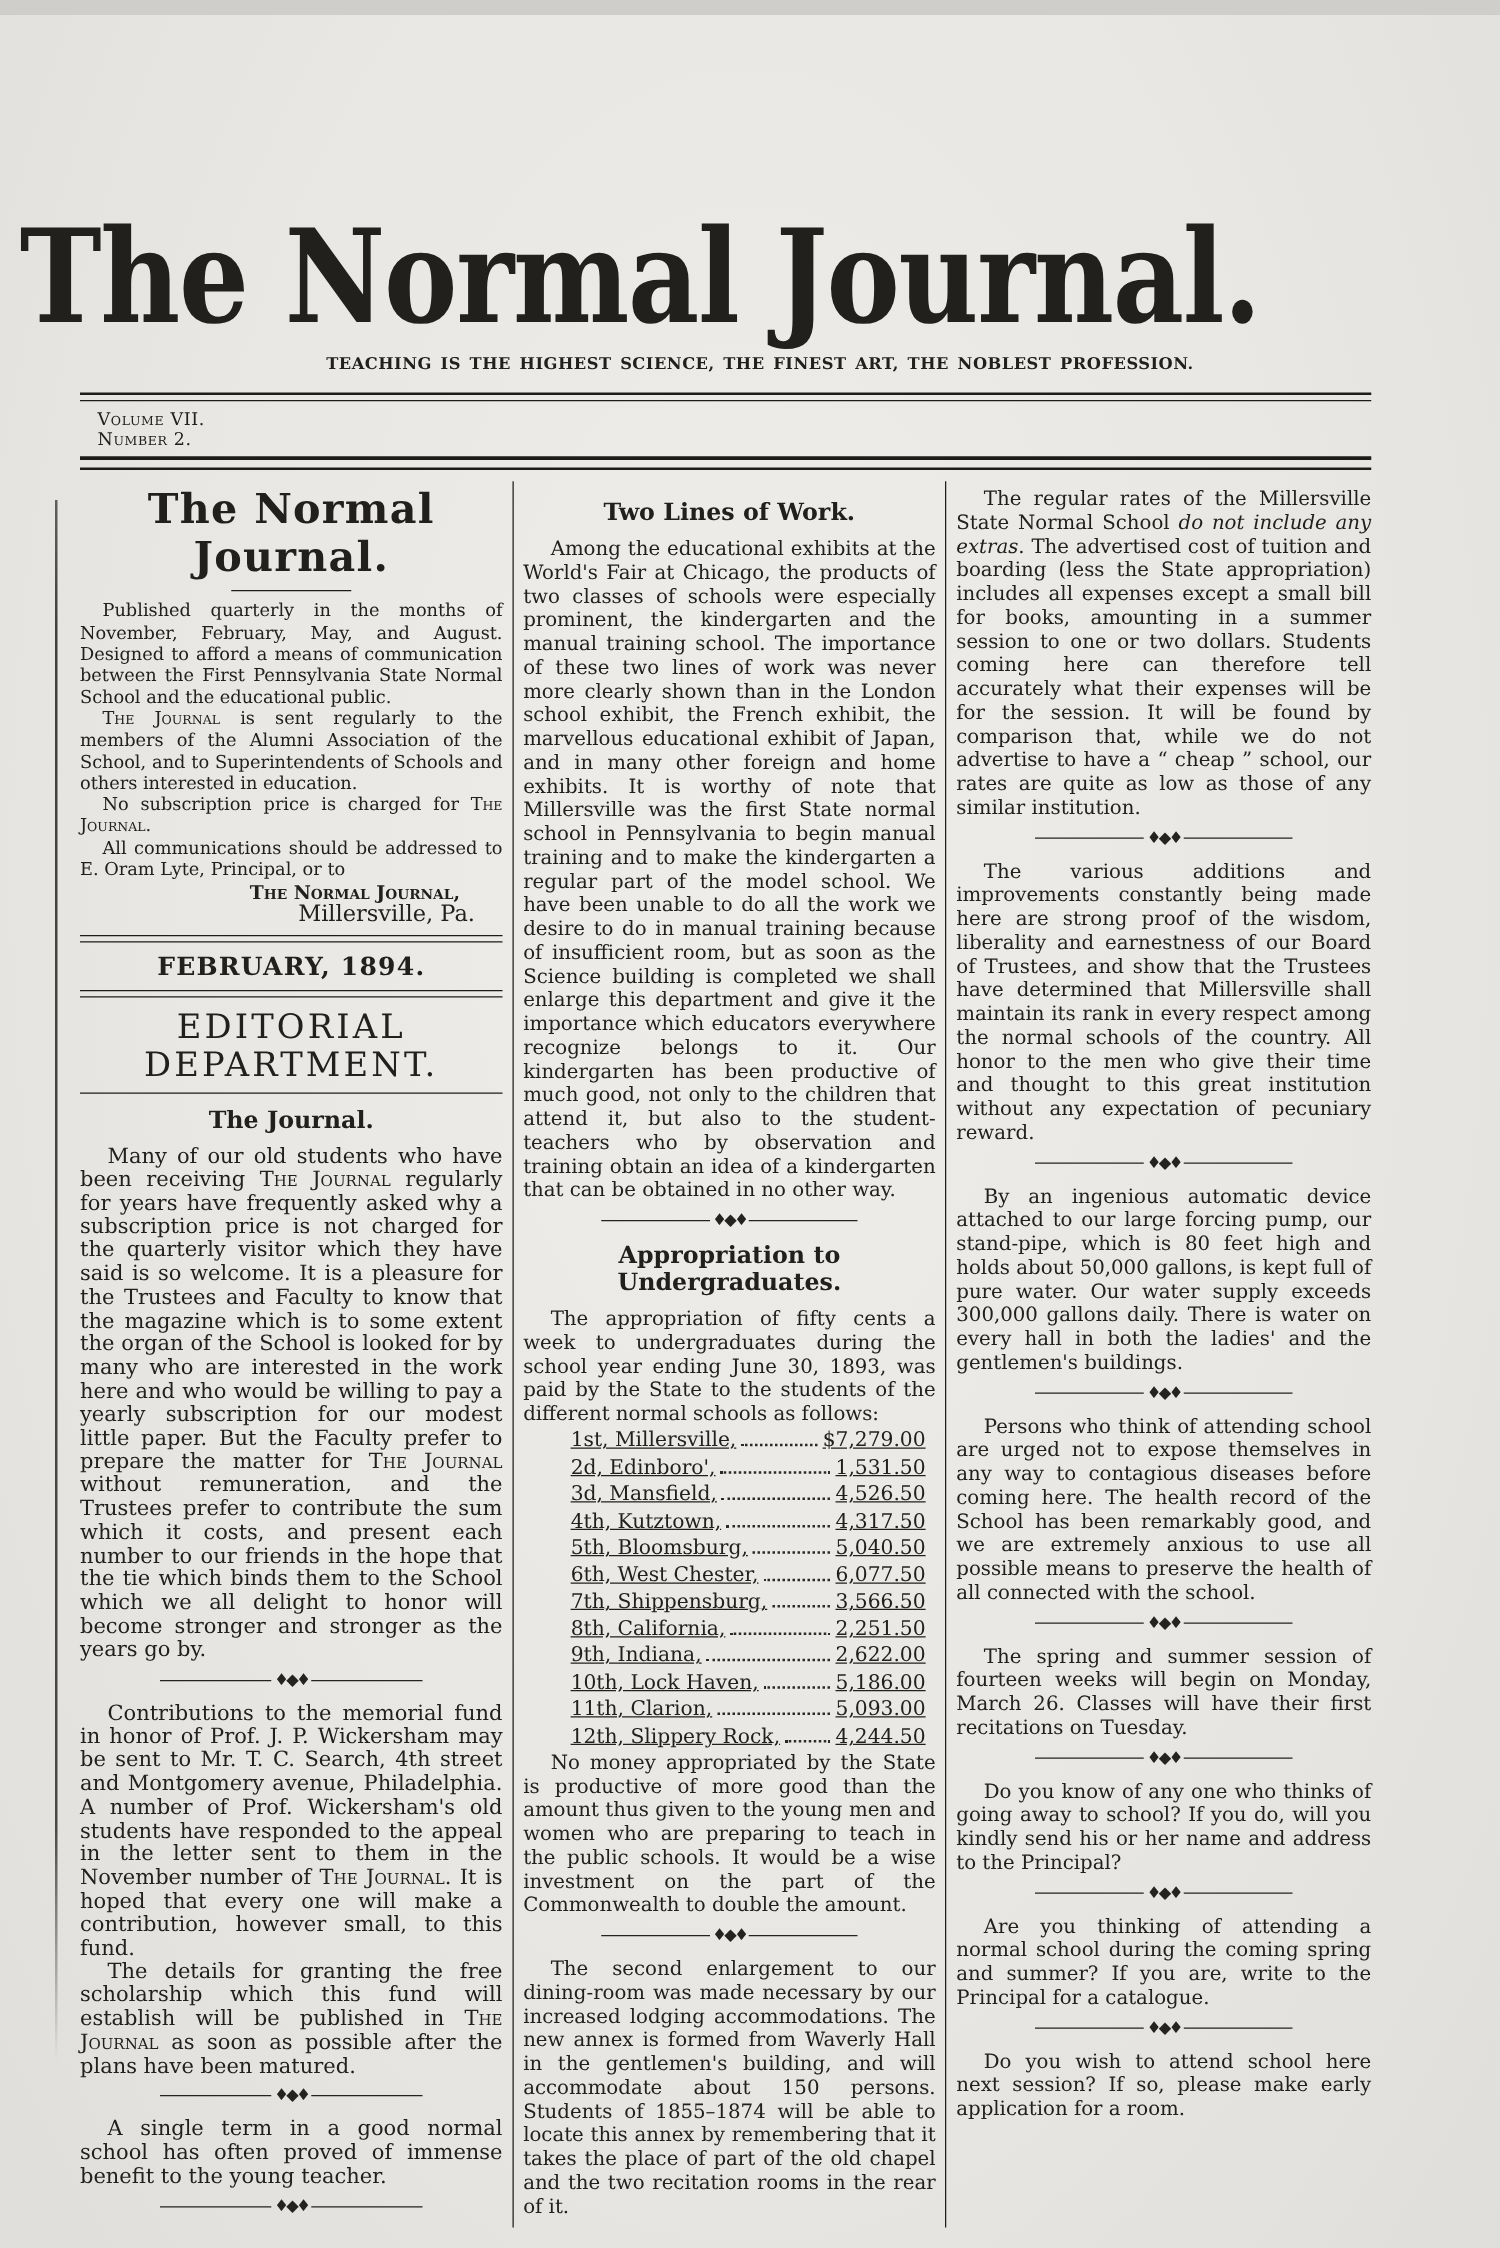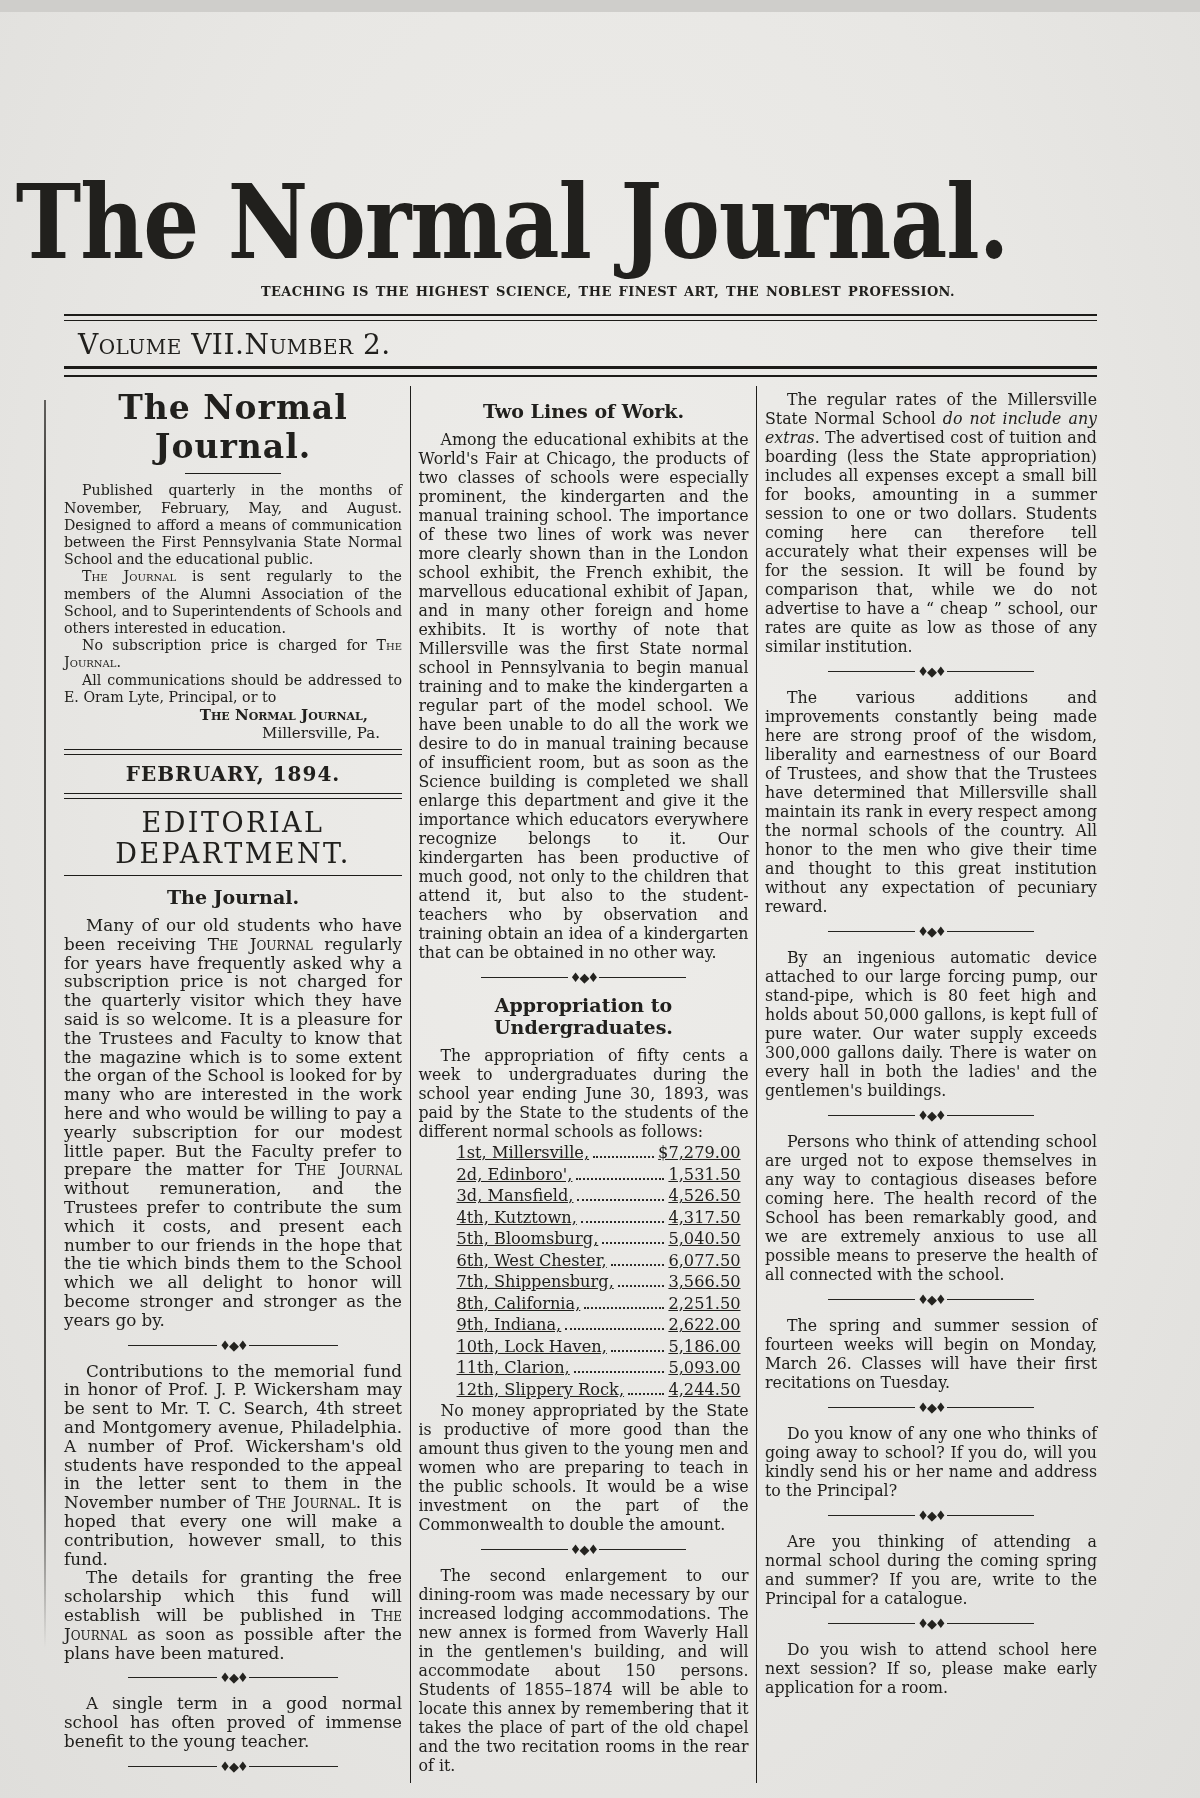--- a/index.html
+++ b/index.html
@@ -16,22 +16,22 @@
   .masthead{padding-top:158px;text-align:center;}
   .masthead-title{
     margin:0;position:relative;left:-88px;
     font-size:88px;font-weight:600;letter-spacing:-1px;line-height:1.05;
     transform:scaleY(1.18);transform-origin:50% 20%;
   }
   .tagline{margin-top:22px;font-size:13px;font-weight:bold;letter-spacing:.4px;word-spacing:2px;padding-left:16px;}
 
   .hwrap{margin:0 64px 0 64px;width:1033px;}
   .rule-double{margin-top:15px;height:4px;border-top:2px solid #1d1c19;border-bottom:1px solid #1d1c19;}
-  .volume-row{display:flex;align-items:flex-end;padding:7px 2px 5px 14px;
-    font-variant:small-caps;font-size:28px;letter-spacing:.5px;}
+  .volume-row{display:flex;align-items:flex-start;padding:7px 2px 5px 14px;
+    font-variant:small-caps;font-size:14px;letter-spacing:.5px;flex-direction:column;}
   .volume-row .vol{white-space:nowrap;}
   .volume-row .mid{flex:1;text-align:center;white-space:nowrap;}
   .volume-row .num{white-space:nowrap;}
   .rule-thick{height:6px;border-top:3px solid #1d1c19;border-bottom:2px solid #1d1c19;margin-bottom:9px;}
 
   
   .columns{display:flex;justify-content:space-between;margin:0 64px;width:1033px;align-items:stretch;}
   .vrule{width:1px;background:#1f1e1b;}
   .col{box-sizing:border-box;}
   .col1{width:338px;}
@@ -42,21 +42,21 @@
   .para{margin:0;text-align:justify;text-indent:22px;
     font-size:16px;line-height:19px;}
   .col1 .editorial-para{font-size:16.8px;line-height:18.8px;}
   .col3 .para, .col2 .para{font-size:15.8px;line-height:19px;}
 
   
   .c1-title{margin:2px 0 0;text-align:center;font-size:33px;font-weight:bold;letter-spacing:1px;}
   .c1-title-rule{width:96px;margin:7px auto 8px;border-top:1.5px solid #1d1c19;}
   .info-para{margin:0;text-align:justify;text-indent:18px;font-size:14.2px;line-height:17.2px;}
   .addr1{margin:0;padding-right:34px;text-align:right;font-variant:small-caps;font-weight:bold;font-size:15px;line-height:18px;}
-  .addr2{margin:0;padding-right:22px;text-align:right;font-size:15px;line-height:18px;}
+  .addr2{margin:0;padding-right:22px;text-align:right;font-size:18px;line-height:18px;}
   .c1-rule-double{margin-top:7px;height:4px;border-top:1.5px solid #1d1c19;border-bottom:1.5px solid #1d1c19;}
   .date-heading{margin:7px 0 6px;text-align:center;font-size:20px;font-weight:bold;letter-spacing:1px;}
   .dept-heading{margin:8px 0 6px;text-align:center;font-size:27px;font-weight:normal;letter-spacing:2.5px;}
   .c1-rule-single{border-top:1.5px solid #1d1c19;}
   .article-heading{margin:10px 0 8px;text-align:center;font-size:19px;font-weight:bold;}
 
   .sc{font-variant:small-caps;}
   i{font-style:italic;}
 
   

